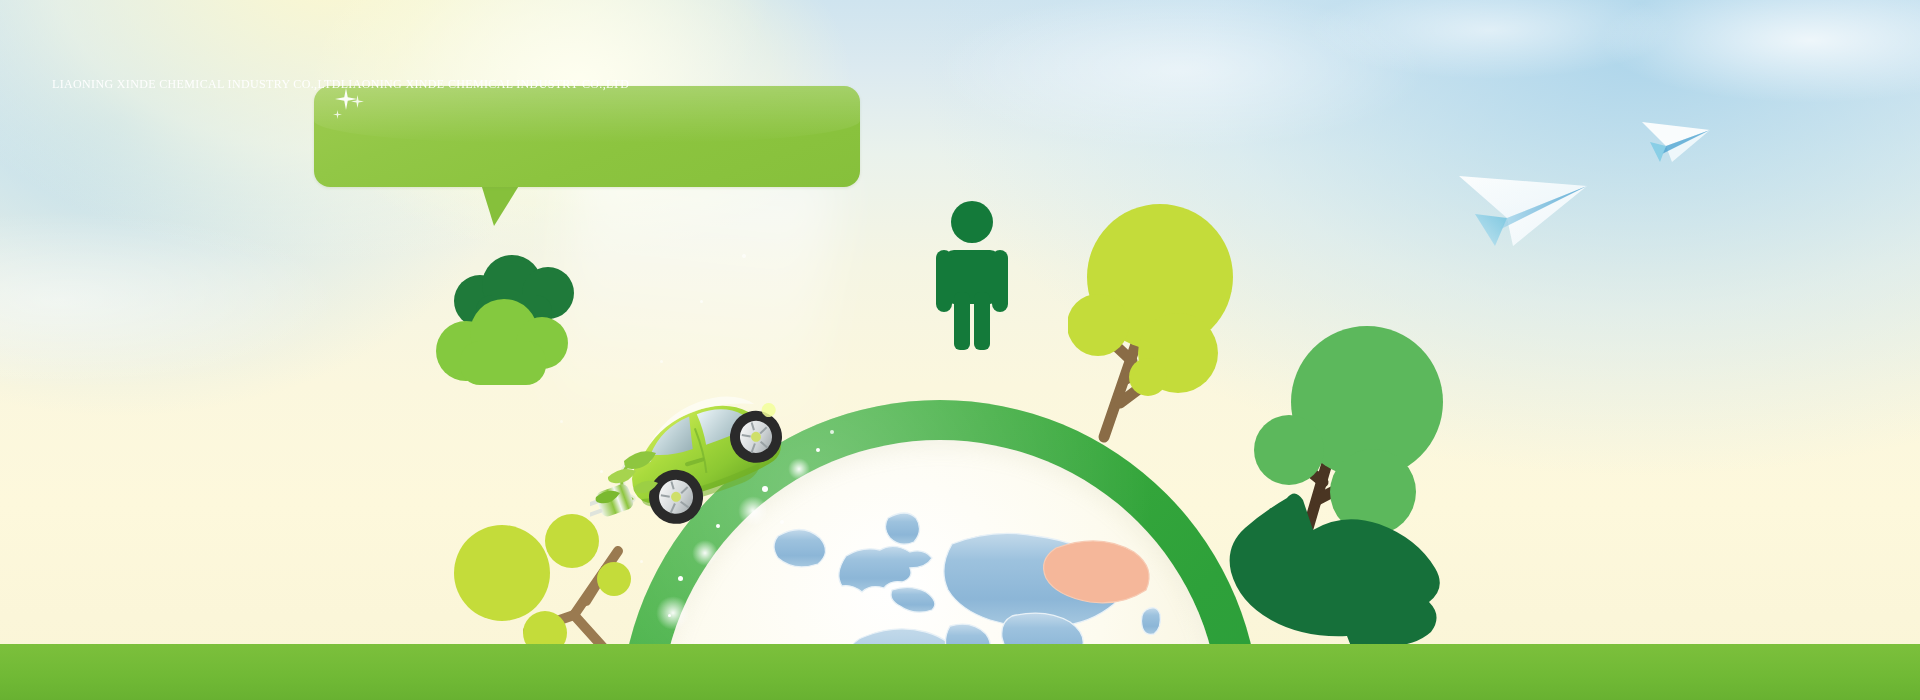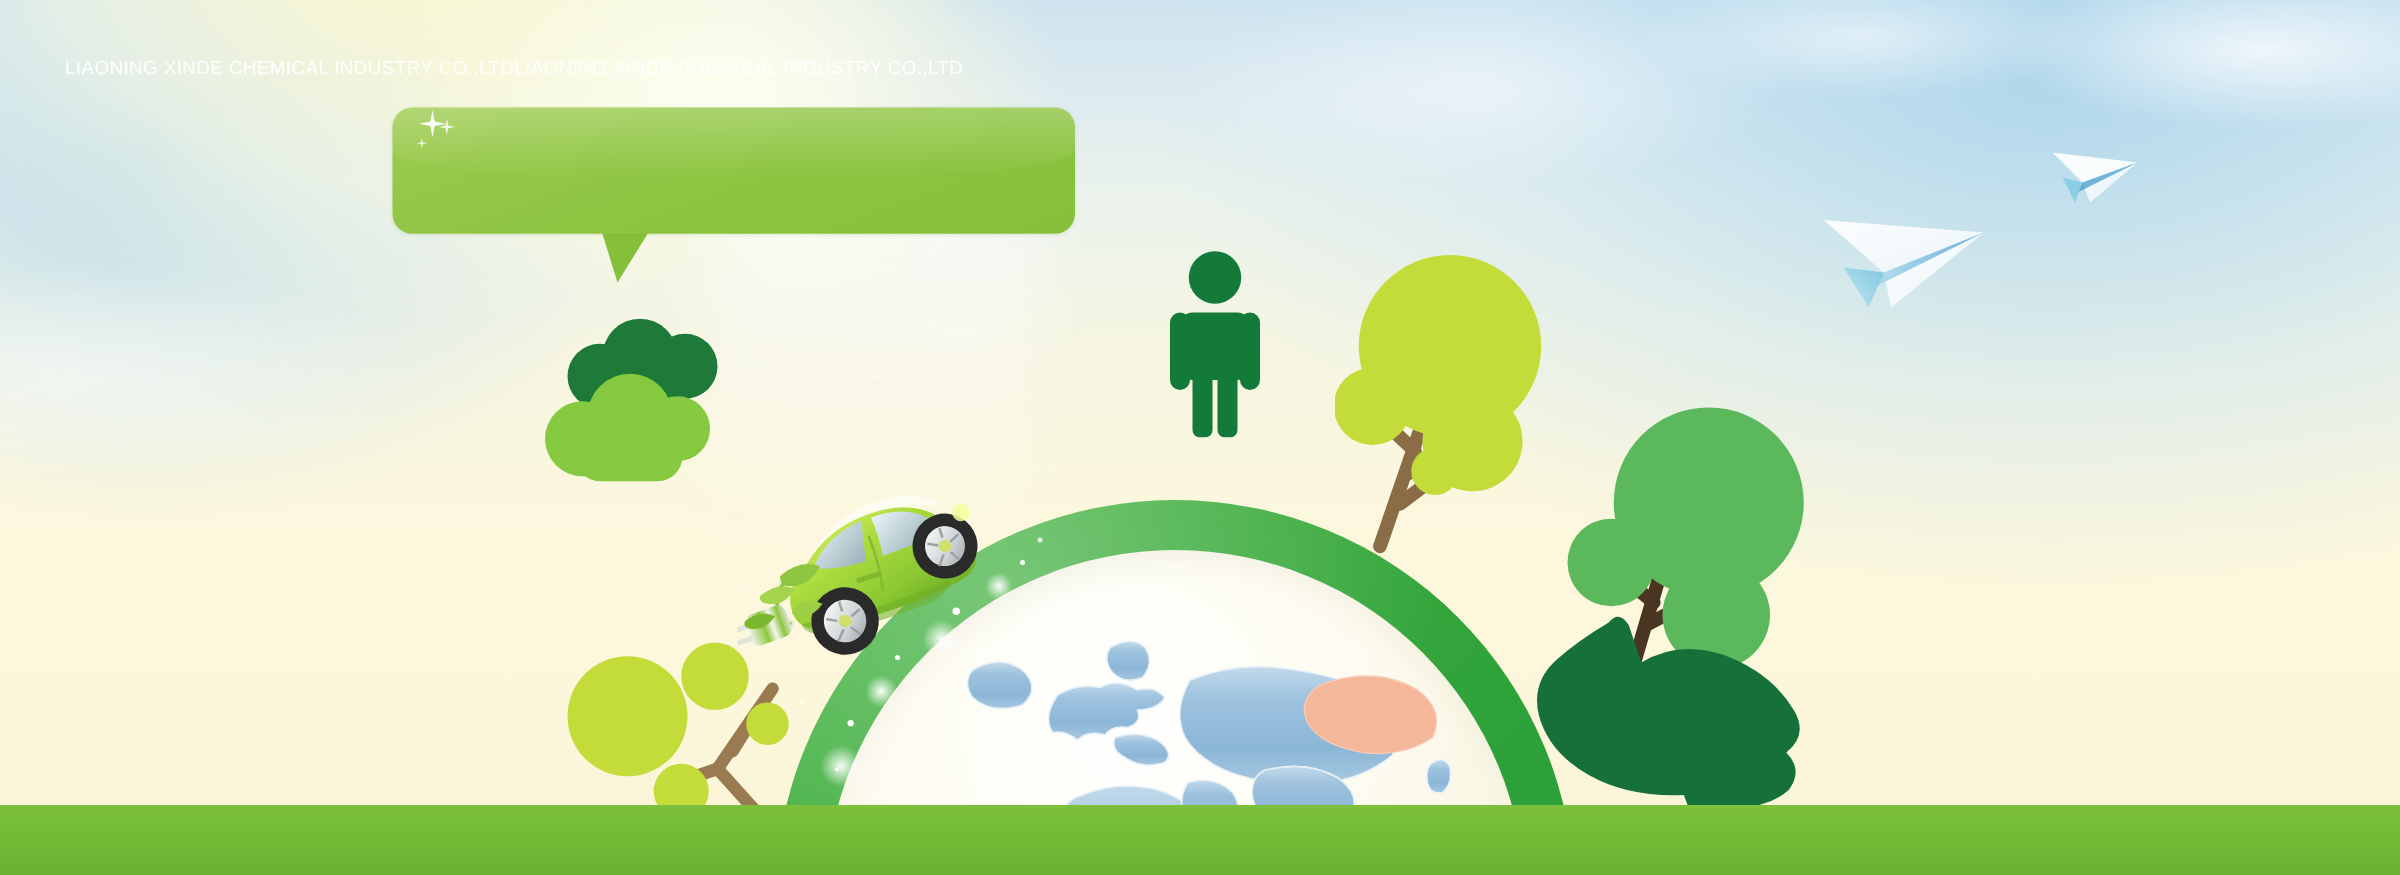--- a/index.html
+++ b/index.html
@@ -100,26 +100,26 @@
     font-size: 32px;
     font-weight: bold;
     letter-spacing: 2px;
     color: #ffffff;
     white-space: nowrap;
     text-shadow: 0 1px 2px rgba(110,150,60,0.35);
     font-family: "DejaVu Sans", "Liberation Sans", sans-serif;
   }
   .bubble-sub {
     position: absolute;
-    left: 52px; top: 46px;
-    font-size: 15px;
+    left: 52px; top: 77px;
+    font-size: 12px;
     letter-spacing: 0.35px;
     color: #ffffff;
     white-space: nowrap;
-    font-family: Liberation Sans, sans-serif;
+    font-family: Liberation Serif, serif;
     opacity: 0.97;
   }
   
   .spark {
     position: absolute;
     background: #ffffff;
     clip-path: polygon(50% 0%, 58% 42%, 100% 50%, 58% 58%, 50% 100%, 42% 58%, 0% 50%, 42% 42%);
   }
   .spark-a { left: 335px; top: 88px; width: 22px; height: 22px; opacity: 0.95; }
   .spark-b { left: 351px; top: 95px; width: 13px; height: 13px; opacity: 0.85; }

